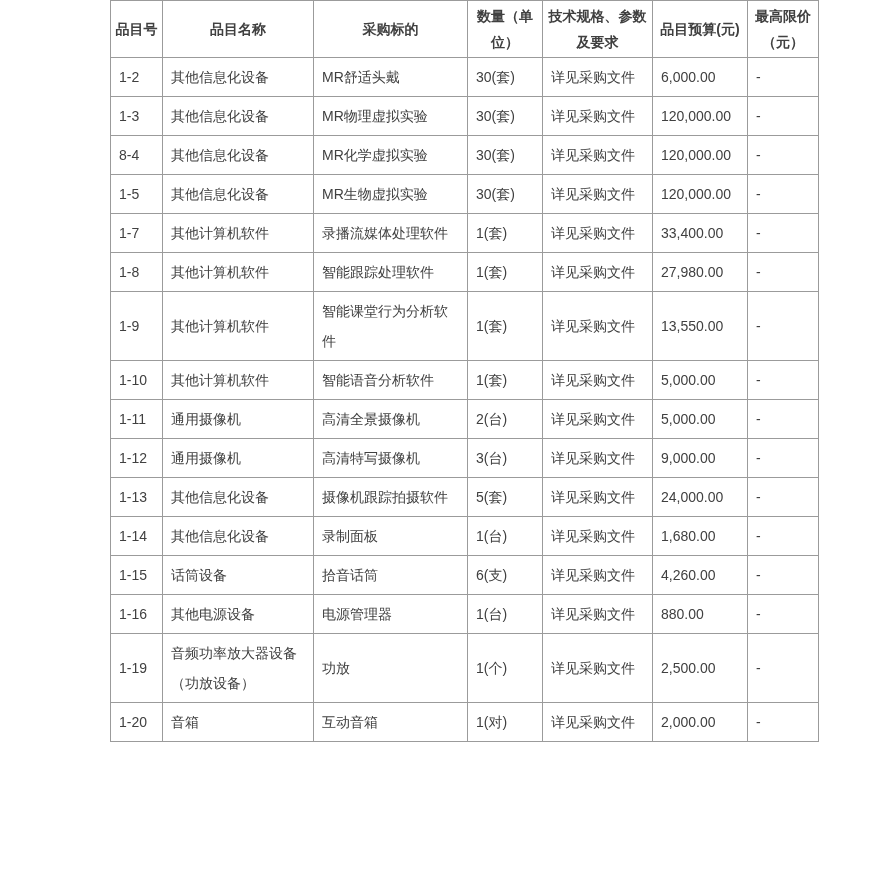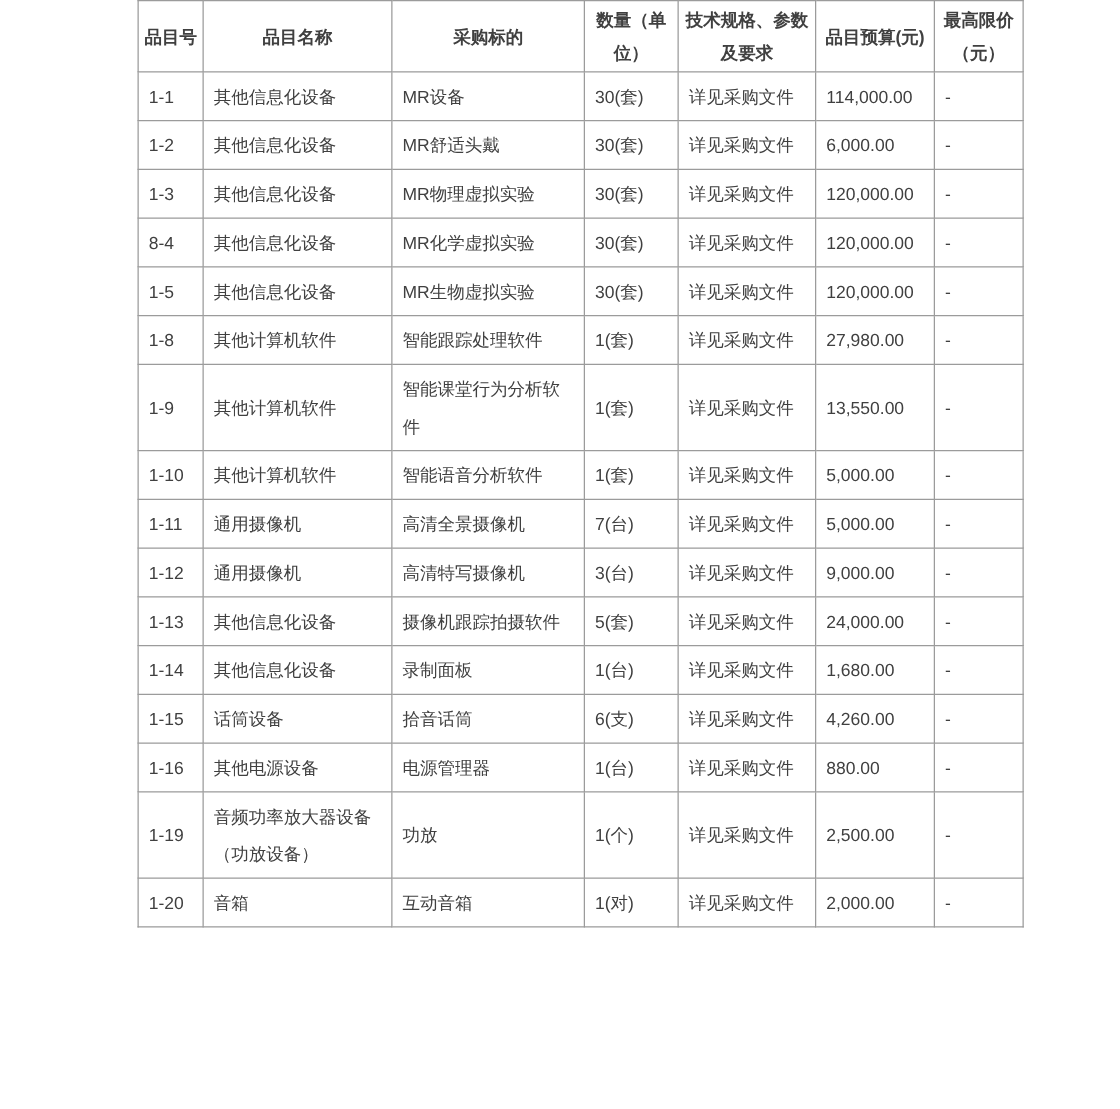--- a/index.html
+++ b/index.html
@@ -72,29 +72,20 @@
         <th>品目名称</th>
         <th>采购标的</th>
         <th>数量（单位）</th>
         <th>技术规格、参数及要求</th>
         <th>品目预算(元)</th>
         <th>最高限价（元）</th>
       </tr>
     </thead>
     <tbody id="table-body">
         <tr>
-          <td>1-1</td>
-          <td class="wrapcell">其他信息化设备</td>
-          <td class="wrapcell">MR设备</td>
-          <td>30(套)</td>
-          <td>详见采购文件</td>
-          <td>114,000.00</td>
-          <td>-</td>
-        </tr>
-        <tr>
           <td>1-2</td>
           <td class="wrapcell">其他信息化设备</td>
           <td class="wrapcell">MR舒适头戴</td>
           <td>30(套)</td>
           <td>详见采购文件</td>
           <td>6,000.00</td>
           <td>-</td>
         </tr>
         <tr>
           <td>1-3</td>
@@ -114,20 +105,29 @@
           <td>120,000.00</td>
           <td>-</td>
         </tr>
         <tr>
           <td>1-5</td>
           <td class="wrapcell">其他信息化设备</td>
           <td class="wrapcell">MR生物虚拟实验</td>
           <td>30(套)</td>
           <td>详见采购文件</td>
           <td>120,000.00</td>
+          <td>-</td>
+        </tr>
+        <tr>
+          <td>1-7</td>
+          <td class="wrapcell">其他计算机软件</td>
+          <td class="wrapcell">录播流媒体处理软件</td>
+          <td>1(套)</td>
+          <td>详见采购文件</td>
+          <td>33,400.00</td>
           <td>-</td>
         </tr>
         <tr>
           <td>1-8</td>
           <td class="wrapcell">其他计算机软件</td>
           <td class="wrapcell">智能跟踪处理软件</td>
           <td>1(套)</td>
           <td>详见采购文件</td>
           <td>27,980.00</td>
           <td>-</td>
@@ -147,21 +147,21 @@
           <td class="wrapcell">智能语音分析软件</td>
           <td>1(套)</td>
           <td>详见采购文件</td>
           <td>5,000.00</td>
           <td>-</td>
         </tr>
         <tr>
           <td>1-11</td>
           <td class="wrapcell">通用摄像机</td>
           <td class="wrapcell">高清全景摄像机</td>
-          <td>7(台)</td>
+          <td>2(台)</td>
           <td>详见采购文件</td>
           <td>5,000.00</td>
           <td>-</td>
         </tr>
         <tr>
           <td>1-12</td>
           <td class="wrapcell">通用摄像机</td>
           <td class="wrapcell">高清特写摄像机</td>
           <td>3(台)</td>
           <td>详见采购文件</td>

